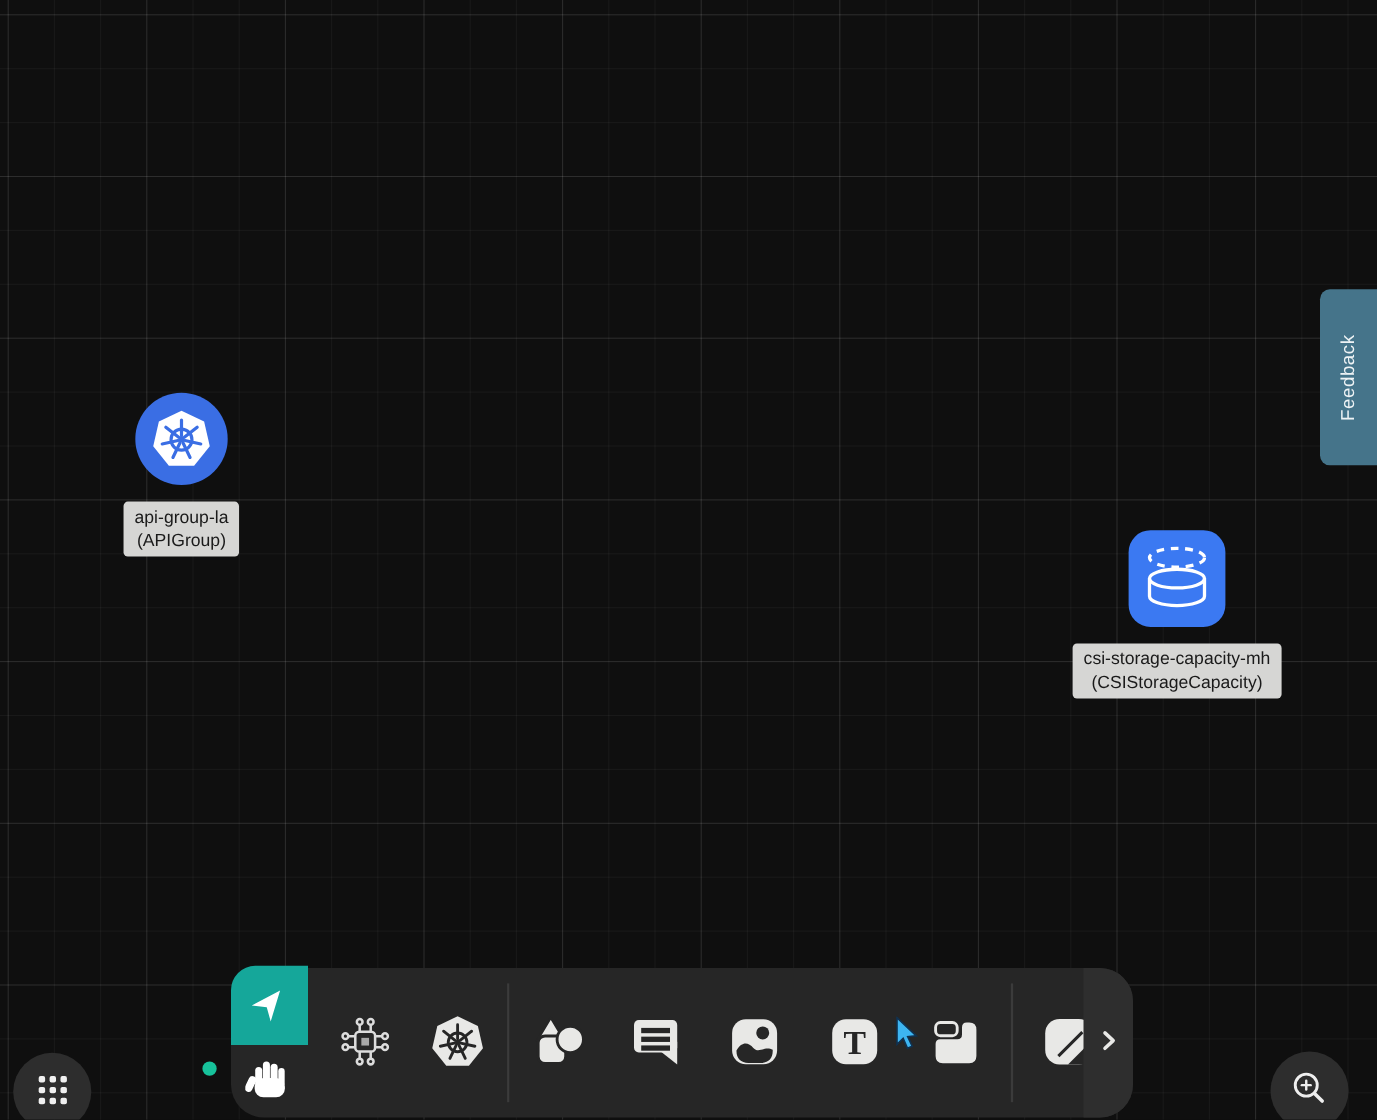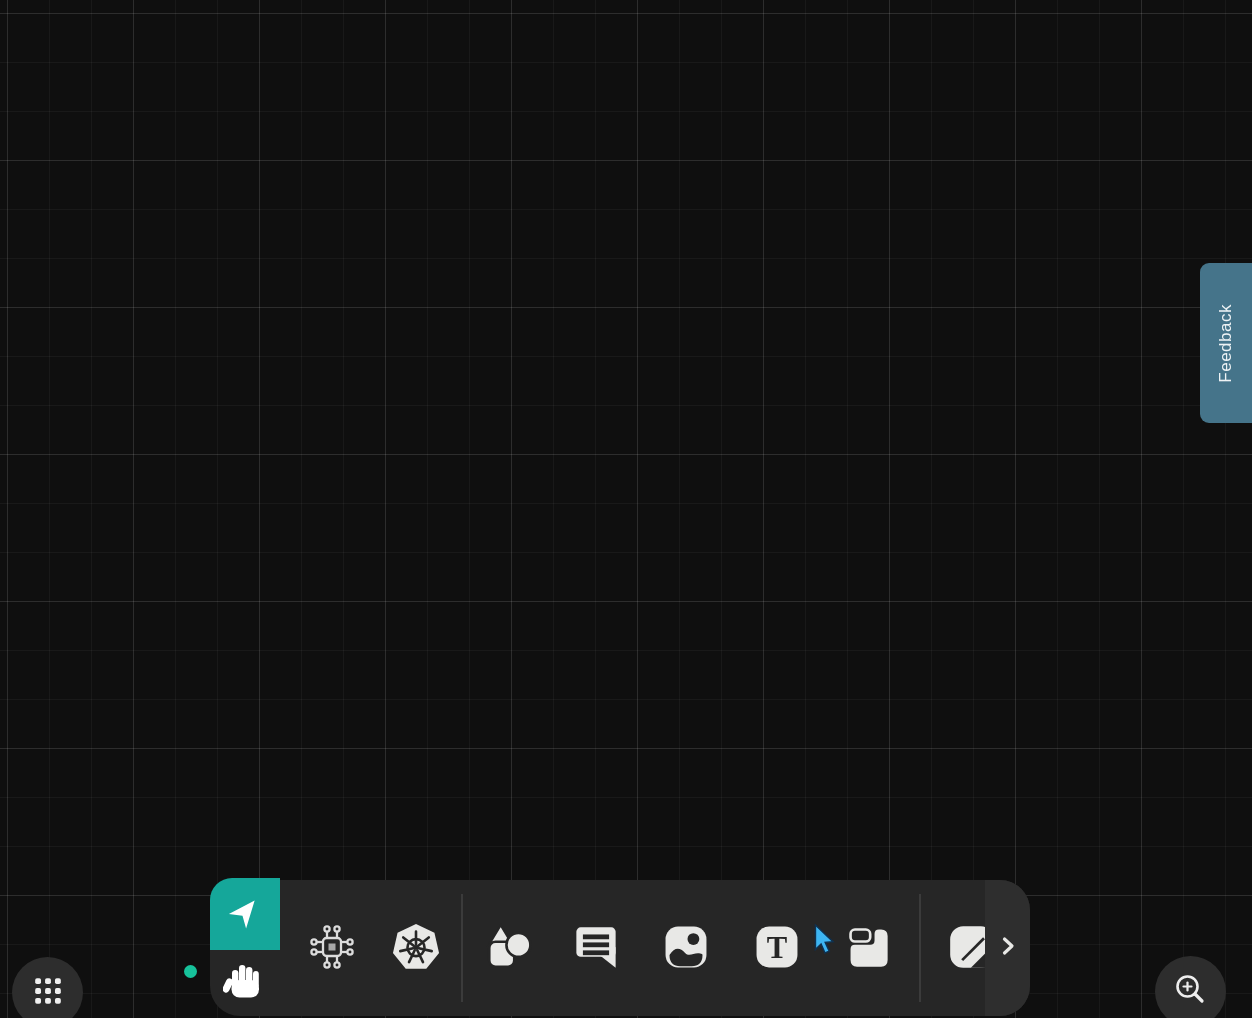--- a/index.html
+++ b/index.html
@@ -60,21 +60,56 @@
   .status-dot { position:absolute; left:184px; top:965px; width:13px; height:13px;
                 border-radius:50%; background:#17c29b; }
 
   .mouse-cursor { position:absolute; left:812px; top:924px; pointer-events:none; }
 </style>
 </head>
 <body>
 
 <div id="stage">
 
-
+  <div class="node" style="left:123px; top:357px;">
+    <div class="node-icon-circle">
+      <svg width="58" height="58" viewBox="0 0 44 44">
+        <polygon points="22,2.5 37.6,10 41.5,27 30.7,40.5 13.3,40.5 2.5,27 6.4,10" fill="#ffffff"></polygon>
+        <g stroke="#3a6ee4" stroke-width="2.2" stroke-linecap="round" fill="none">
+          <circle cx="22" cy="22.5" r="7.2"></circle>
+          <line x1="22" y1="20" x2="22" y2="9"></line>
+          <line x1="23.95" y1="20.9" x2="32.8" y2="13.9"></line>
+          <line x1="24.4" y1="23.1" x2="35.3" y2="25.5"></line>
+          <line x1="23.1" y1="24.8" x2="27.9" y2="34.8"></line>
+          <line x1="20.9" y1="24.8" x2="16.1" y2="34.8"></line>
+          <line x1="19.6" y1="23.1" x2="8.7" y2="25.5"></line>
+          <line x1="20.05" y1="20.9" x2="11.2" y2="13.9"></line>
+        </g>
+        <circle cx="22" cy="22.5" r="2" fill="#3a6ee4"></circle>
+      </svg>
+    </div>
+    <div class="node-label" style="top:99px;">
+      <div>api-group-la</div>
+      <div>(APIGroup)</div>
+    </div>
+  </div>
+
+  <div class="node" style="left:1026px; top:482px;">
+    <div class="node-icon-square">
+      <svg width="88" height="88" viewBox="0 0 88 88" fill="none" stroke="#ffffff" stroke-width="3">
+        <ellipse cx="44" cy="25" rx="25" ry="8.5" stroke-dasharray="7 6"></ellipse>
+        <ellipse cx="44" cy="44" rx="25" ry="8.5"></ellipse>
+        <path d="M19 44 L19 60 A25 8.5 0 0 0 69 60 L69 44"></path>
+      </svg>
+    </div>
+    <div class="node-label" style="top:103px;">
+      <div>csi-storage-capacity-mh</div>
+      <div>(CSIStorageCapacity)</div>
+    </div>
+  </div>
 
   <div class="feedback-tab">
     <span>Feedback</span>
   </div>
 
   <div class="toolbar">
 
     <button class="tool-select">
       <span>
         <svg width="40" height="40" viewBox="0 0 40 40">

